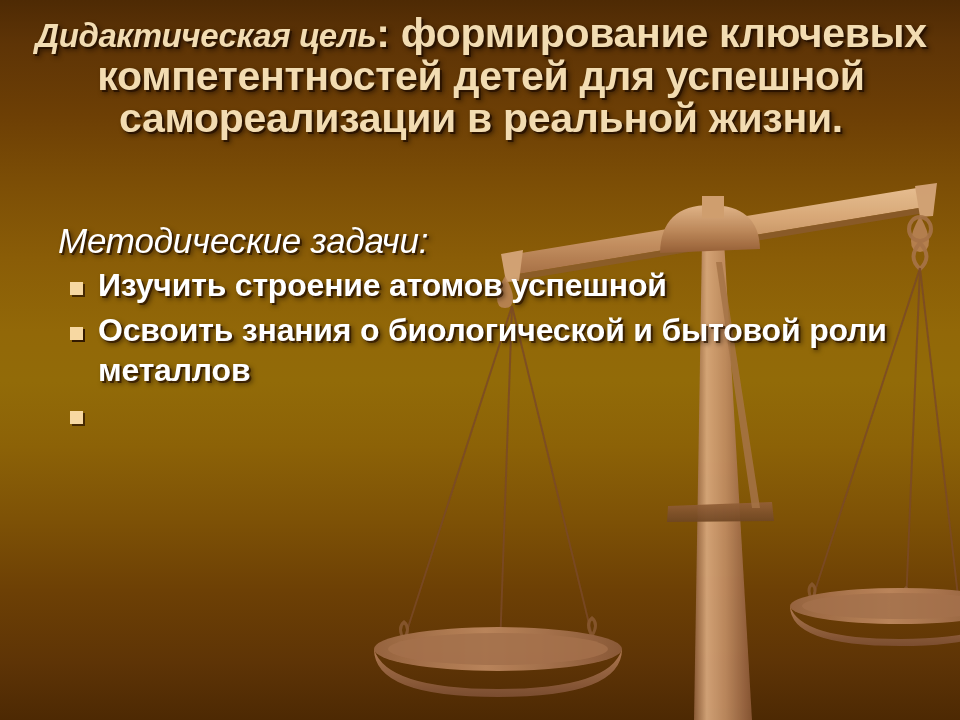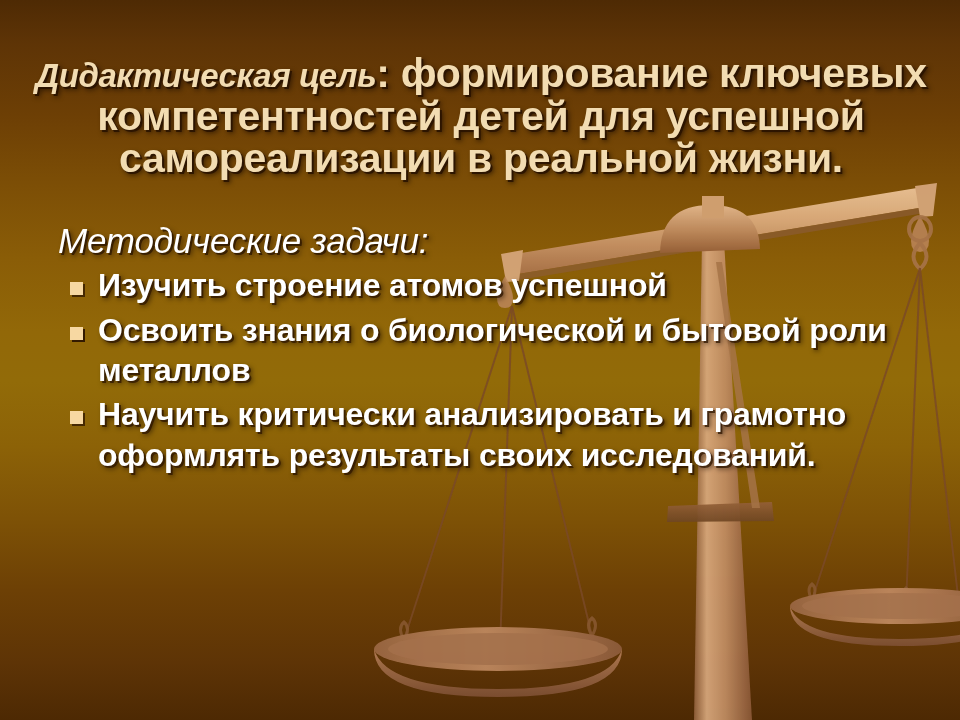--- a/index.html
+++ b/index.html
@@ -50,21 +50,20 @@
     position: absolute;
     left: 28px;
     top: 12px;
     width: 906px;
     text-align: center;
     line-height: 1.04;
     color: #f2dcb2;
     text-shadow:
       2px 2px 0 rgba(40,18,0,.85),
       3px 3px 5px rgba(20,8,0,.65);
-    margin-top: 40px;
   }
   .title-em {
     font-style: italic;
     font-weight: bold;
     font-size: 33px;
     letter-spacing: -0.4px;
     font-stretch: condensed;
   }
   .title-main {
     font-weight: bold;
@@ -228,19 +227,18 @@
         </li>
         <li>
           <span class="marker"></span>
         </li>
         <li>
           <span class="marker"></span>
           <span>Освоить знания о биологической и бытовой роли металлов</span>
         </li>
         <li>
           <span class="marker"></span>
-          <span> Научить критически анализировать и грамотно оформлять результаты своих исследований.</span>
         </li>
       </ul>
     </div>
   </div>
 
 </div>
 
 </body></html>

